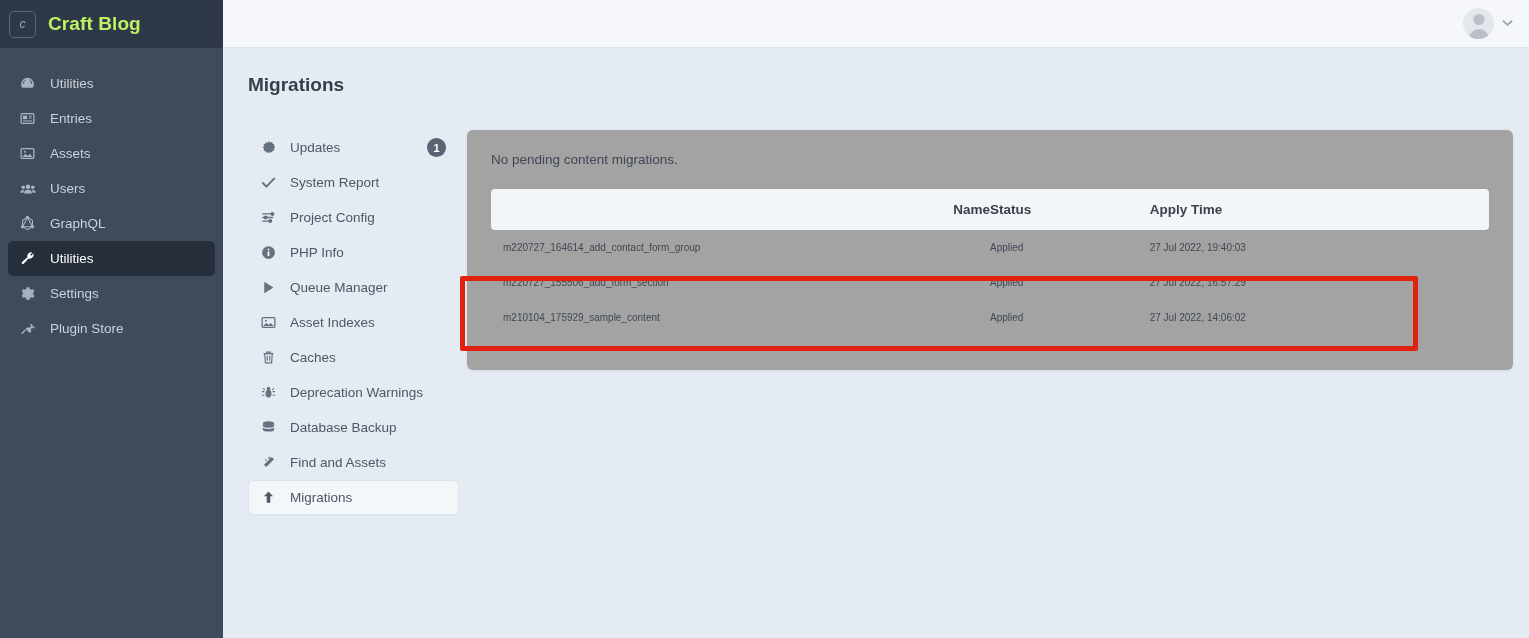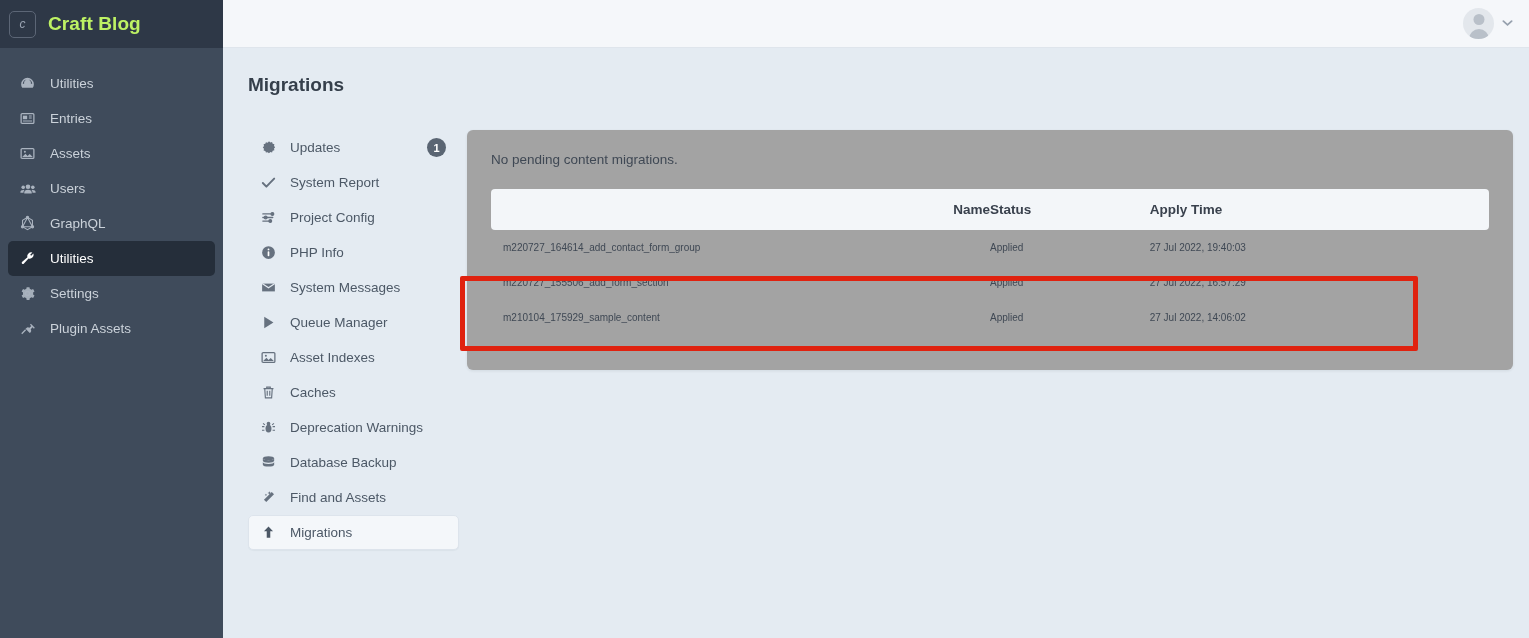--- a/index.html
+++ b/index.html
@@ -232,21 +232,21 @@
         </span>
         <span>Settings</span>
       </div>
 
       <div class="nav-item">
         <span class="nav-ico">
           <svg width="17" height="17" viewBox="0 0 24 24" fill="#aab3bf">
               <path d="M16.8 5.4l-1.3 1.3 1.8 1.8-2.6 2.6a3.5 3.5 0 00-4.5.4l-1 1 6 6 1-1a3.5 3.5 0 00.4-4.5l2.6-2.6 1.8 1.8 1.3-1.3zM8.7 13.2l-5.5 5.5 1.3 1.3 5.5-5.5z"></path>
             </svg>
         </span>
-        <span>Plugin Assets</span>
+        <span>Plugin Store</span>
       </div>
 
     </div>
   </nav>
 
   <div class="right">
 
     <header class="topbar">
       <div class="account">
         <div class="avatar">
@@ -303,29 +303,20 @@
             <span class="sub-ico">
               <svg width="17" height="17" viewBox="0 0 24 24" fill="#66717f">
                   <circle cx="12" cy="12" r="9"></circle>
                   <circle cx="12" cy="7.6" r="1.3" fill="#fff"></circle>
                   <rect x="10.8" y="10.2" width="2.4" height="7" rx="1.1" fill="#fff"></rect>
                 </svg>
             </span>
             <span class="sub-label">PHP Info</span>
           </div>
 
-          <div class="sub-item">
-            <span class="sub-ico">
-              <svg width="17" height="17" viewBox="0 0 24 24" fill="#66717f">
-                  <path d="M3 6.5h18v11H3z"></path>
-                  <path d="M3 6.5l9 6 9-6" fill="none" stroke="#e4ebf2" stroke-width="1.7"></path>
-                </svg>
-            </span>
-            <span class="sub-label">System Messages</span>
-          </div>
 
           <div class="sub-item">
             <span class="sub-ico">
               <svg width="17" height="17" viewBox="0 0 24 24" fill="#66717f">
                   <path d="M6 4l13 8-13 8z"></path>
                 </svg>
             </span>
             <span class="sub-label">Queue Manager</span>
           </div>
 

